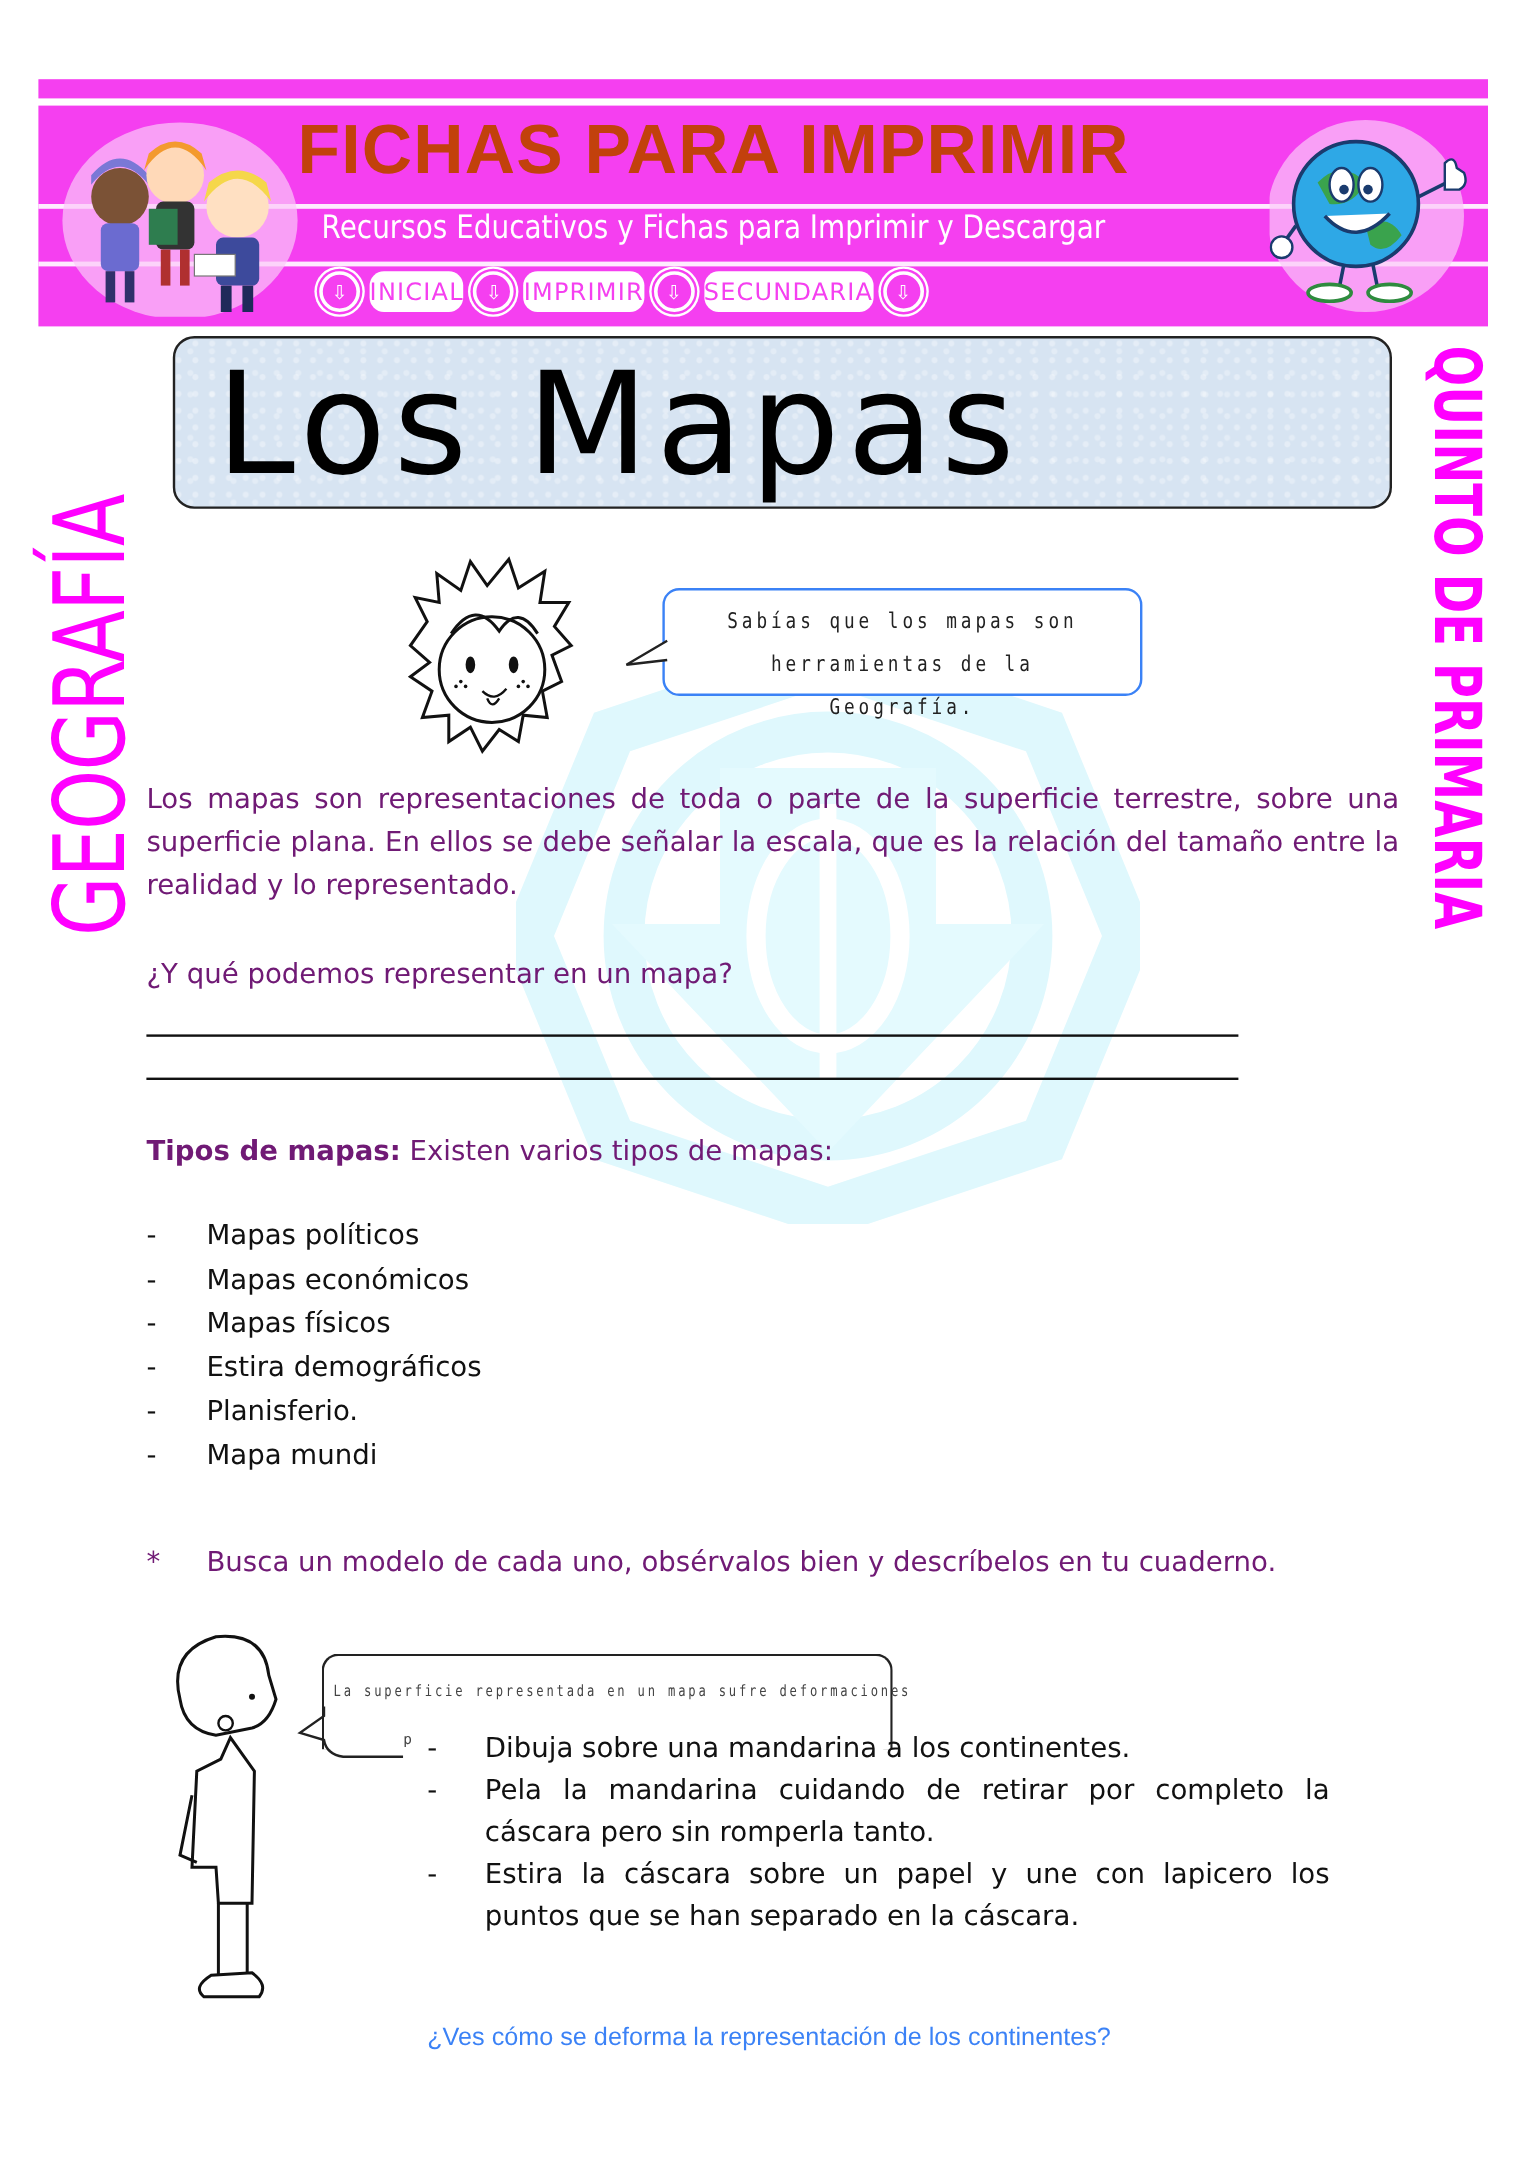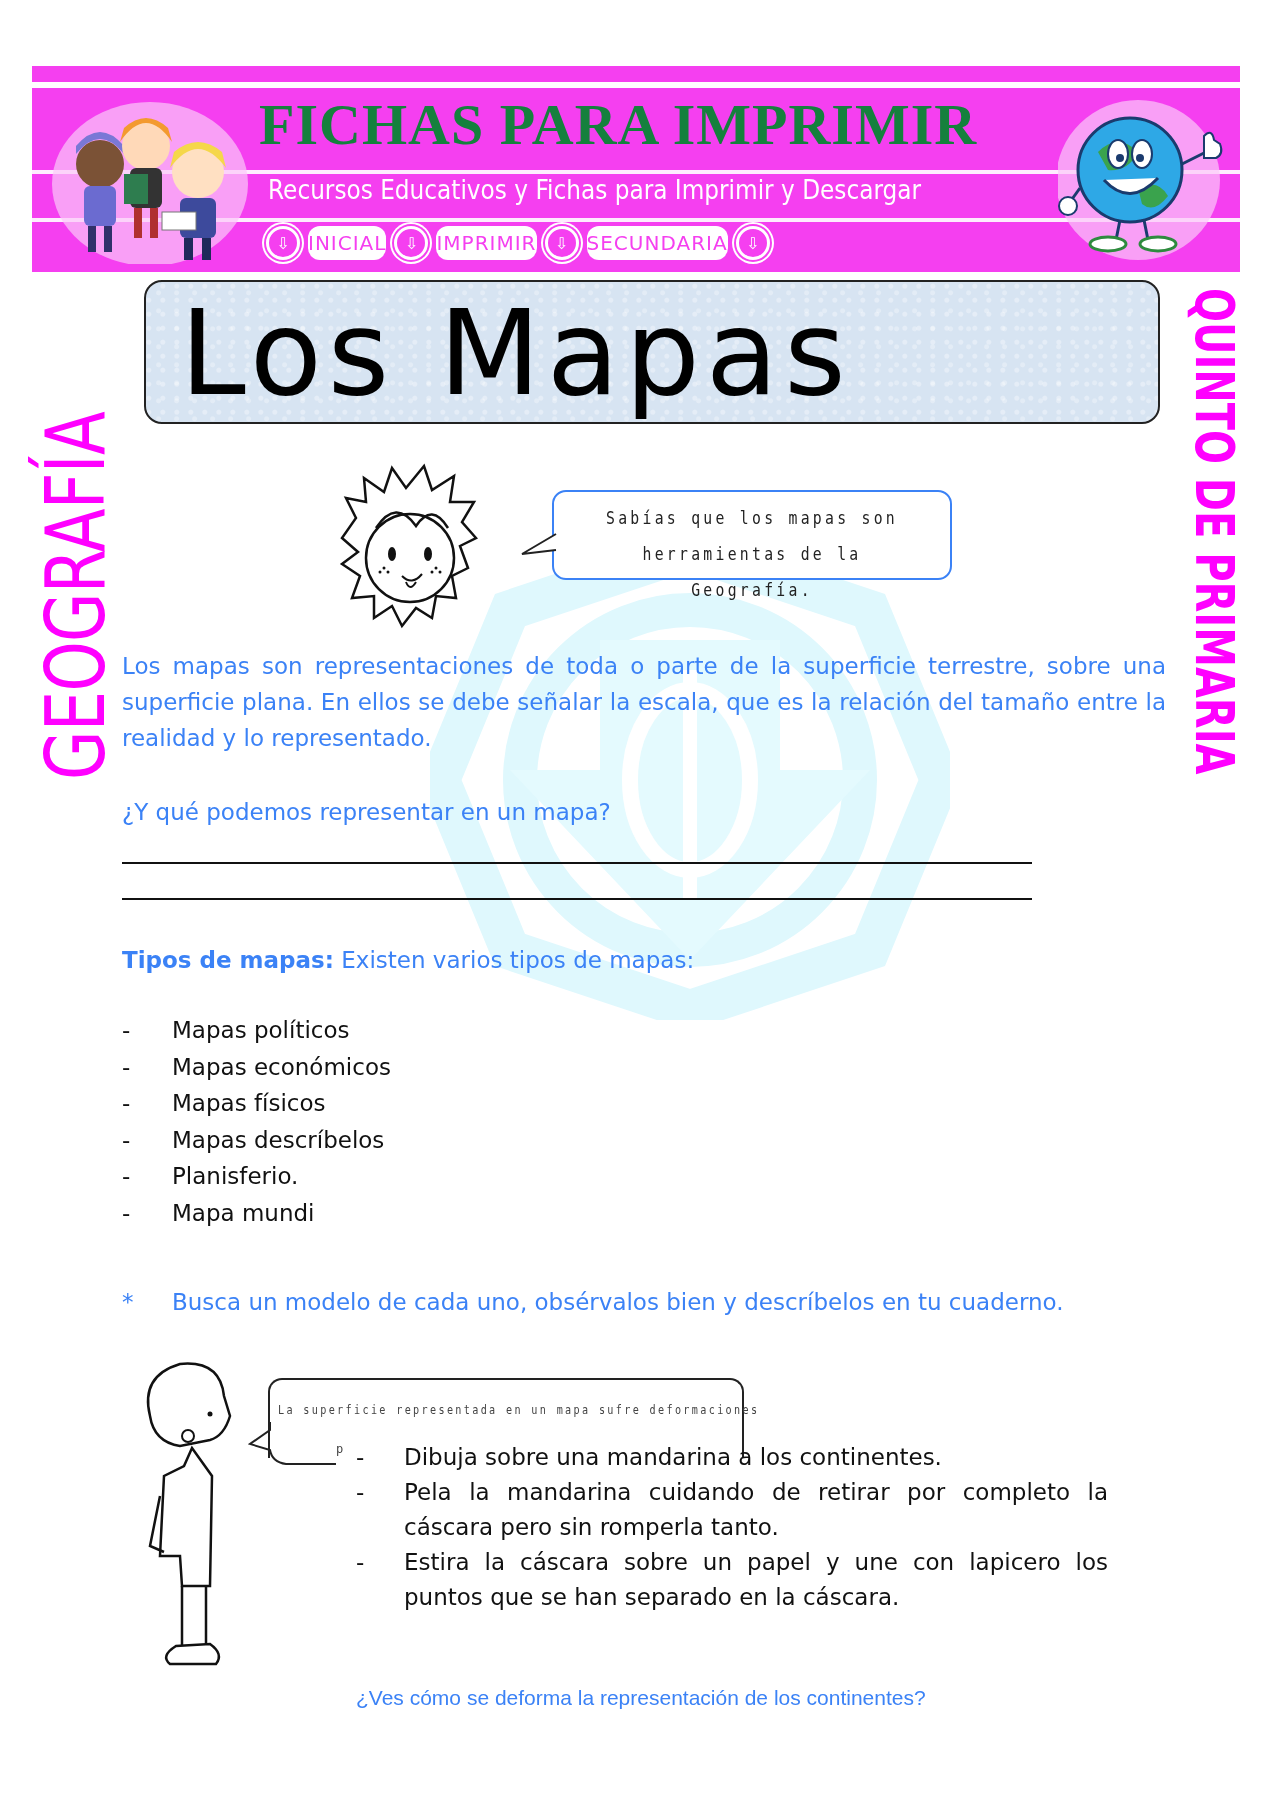--- a/index.html
+++ b/index.html
@@ -3,21 +3,21 @@
 <meta charset="utf-8">
 <style>
   html, body { margin: 0; padding: 0; background: #ffffff; }
   body { width: 1280px; height: 1811px; position: relative; overflow: hidden; font-family: "DejaVu Sans", sans-serif; color: #111; }
 
   
   .banner { position: absolute; left: 32px; top: 66px; width: 1208px; height: 206px; background: #ffffff; }
   .banner .stripe-top { position: absolute; left: 0; top: 0; width: 100%; height: 16px; background: #f53ff0; }
   .banner .band { position: absolute; left: 0; top: 22px; width: 100%; height: 184px; background: #f53ff0; }
   .banner .band-line { position: absolute; left: 0; width: 100%; height: 4px; background: #ffffff; opacity: .9; }
-  .banner .title { position: absolute; left: 227px; top: 30px; font-family: Liberation Serif, serif; font-weight: bold; font-size: 58px; color: #15803d; letter-spacing: 1px; white-space: nowrap; line-height: 1; }
+  .banner .title { position: absolute; left: 216px; top: 30px; font-family: Liberation Sans, sans-serif; font-weight: bold; font-size: 58px; color: #c2410c; letter-spacing: 1px; white-space: nowrap; line-height: 1; }
   .banner .subtitle { position: absolute; left: 236px; top: 108px; font-family: "DejaVu Sans", sans-serif; font-size: 27px; color: #fff; white-space: nowrap; transform: scaleX(0.86); transform-origin: left; }
   .banner .levels { position: absolute; left: 234px; top: 160px; display: flex; align-items: center; gap: 8px; }
   .level-icon { width: 34px; height: 34px; border-radius: 50%; border: 3px solid #fff; box-sizing: border-box; display: flex; align-items: center; justify-content: center; color: #fff; font-size: 16px; background: #f53ff0; box-shadow: 0 0 0 2px #f53ff0, 0 0 0 4px #fff; }
   .level-pill { background: #fff; color: #f53ff0; border-radius: 12px; padding: 2px 0; font-size: 20px; letter-spacing: 1px; height: 30px; line-height: 30px; font-family: "DejaVu Sans", sans-serif; }
   .kids { position: absolute; left: 18px; top: 28px; width: 200px; height: 170px; }
   .globe { position: absolute; right: 12px; top: 26px; width: 170px; height: 170px; }
 
   
   .side-left { position: absolute; left: 28px; top: 780px; transform-origin: left top; transform: rotate(-90deg); font-family: "DejaVu Sans", sans-serif; font-size: 82px; color: #ff00ff; white-space: nowrap; letter-spacing: -1px; }
   .side-left span { display: inline-block; transform: scaleX(0.78); transform-origin: left; }
@@ -32,21 +32,21 @@
 
   
   .watermark { position: absolute; left: 430px; top: 540px; width: 520px; height: 480px; opacity: 1; pointer-events: none; }
 
   
   .girl { position: absolute; left: 336px; top: 458px; width: 150px; height: 180px; }
   .bubble1 { position: absolute; left: 552px; top: 490px; width: 400px; height: 90px; border: 2px solid #3b82f6; border-radius: 14px; background: #fff; box-sizing: border-box; }
   .bubble1 p { margin: 0; text-align: center; font-family: "DejaVu Sans Mono", monospace; font-size: 18px; letter-spacing: 4px; line-height: 36px; padding-top: 8px; color: #222; transform: scaleX(0.82); }
 
   
-  .content { position: absolute; left: 122px; width: 1044px; font-family: "DejaVu Sans", sans-serif; font-size: 23px; line-height: 36px; color: #3b82f6; }
+  .content { position: absolute; left: 122px; width: 1044px; font-family: "DejaVu Sans", sans-serif; font-size: 23px; line-height: 36px; color: #701a75; }
   .p-intro { top: 648px; text-align: justify; text-align-last: left; }
   .p-question { top: 794px; }
   .answer-line { position: absolute; left: 122px; width: 910px; height: 0; border-top: 2px solid #111; }
   .p-tipos { top: 942px; }
   .p-tipos b { font-weight: bold; }
   .list { position: absolute; left: 122px; top: 1012px; margin: 0; padding: 0; list-style: none; font-size: 23px; line-height: 36.5px; font-family: "DejaVu Sans", sans-serif; }
   .list li { display: flex; }
   .list .dash { width: 50px; }
   .p-busca { top: 1280px; line-height: 44px; }
   .p-busca .star { display: inline-block; width: 50px; }
@@ -189,21 +189,21 @@
   <li>
       <span class="dash">-</span>
       <span>Mapas económicos</span>
     </li>
   <li>
       <span class="dash">-</span>
       <span>Mapas físicos</span>
     </li>
   <li>
       <span class="dash">-</span>
-      <span>Mapas descríbelos</span>
+      <span>Estira demográficos</span>
     </li>
   <li>
       <span class="dash">-</span>
       <span>Planisferio.</span>
     </li>
   <li>
       <span class="dash">-</span>
       <span>Mapa mundi</span>
     </li>
 </ul>

